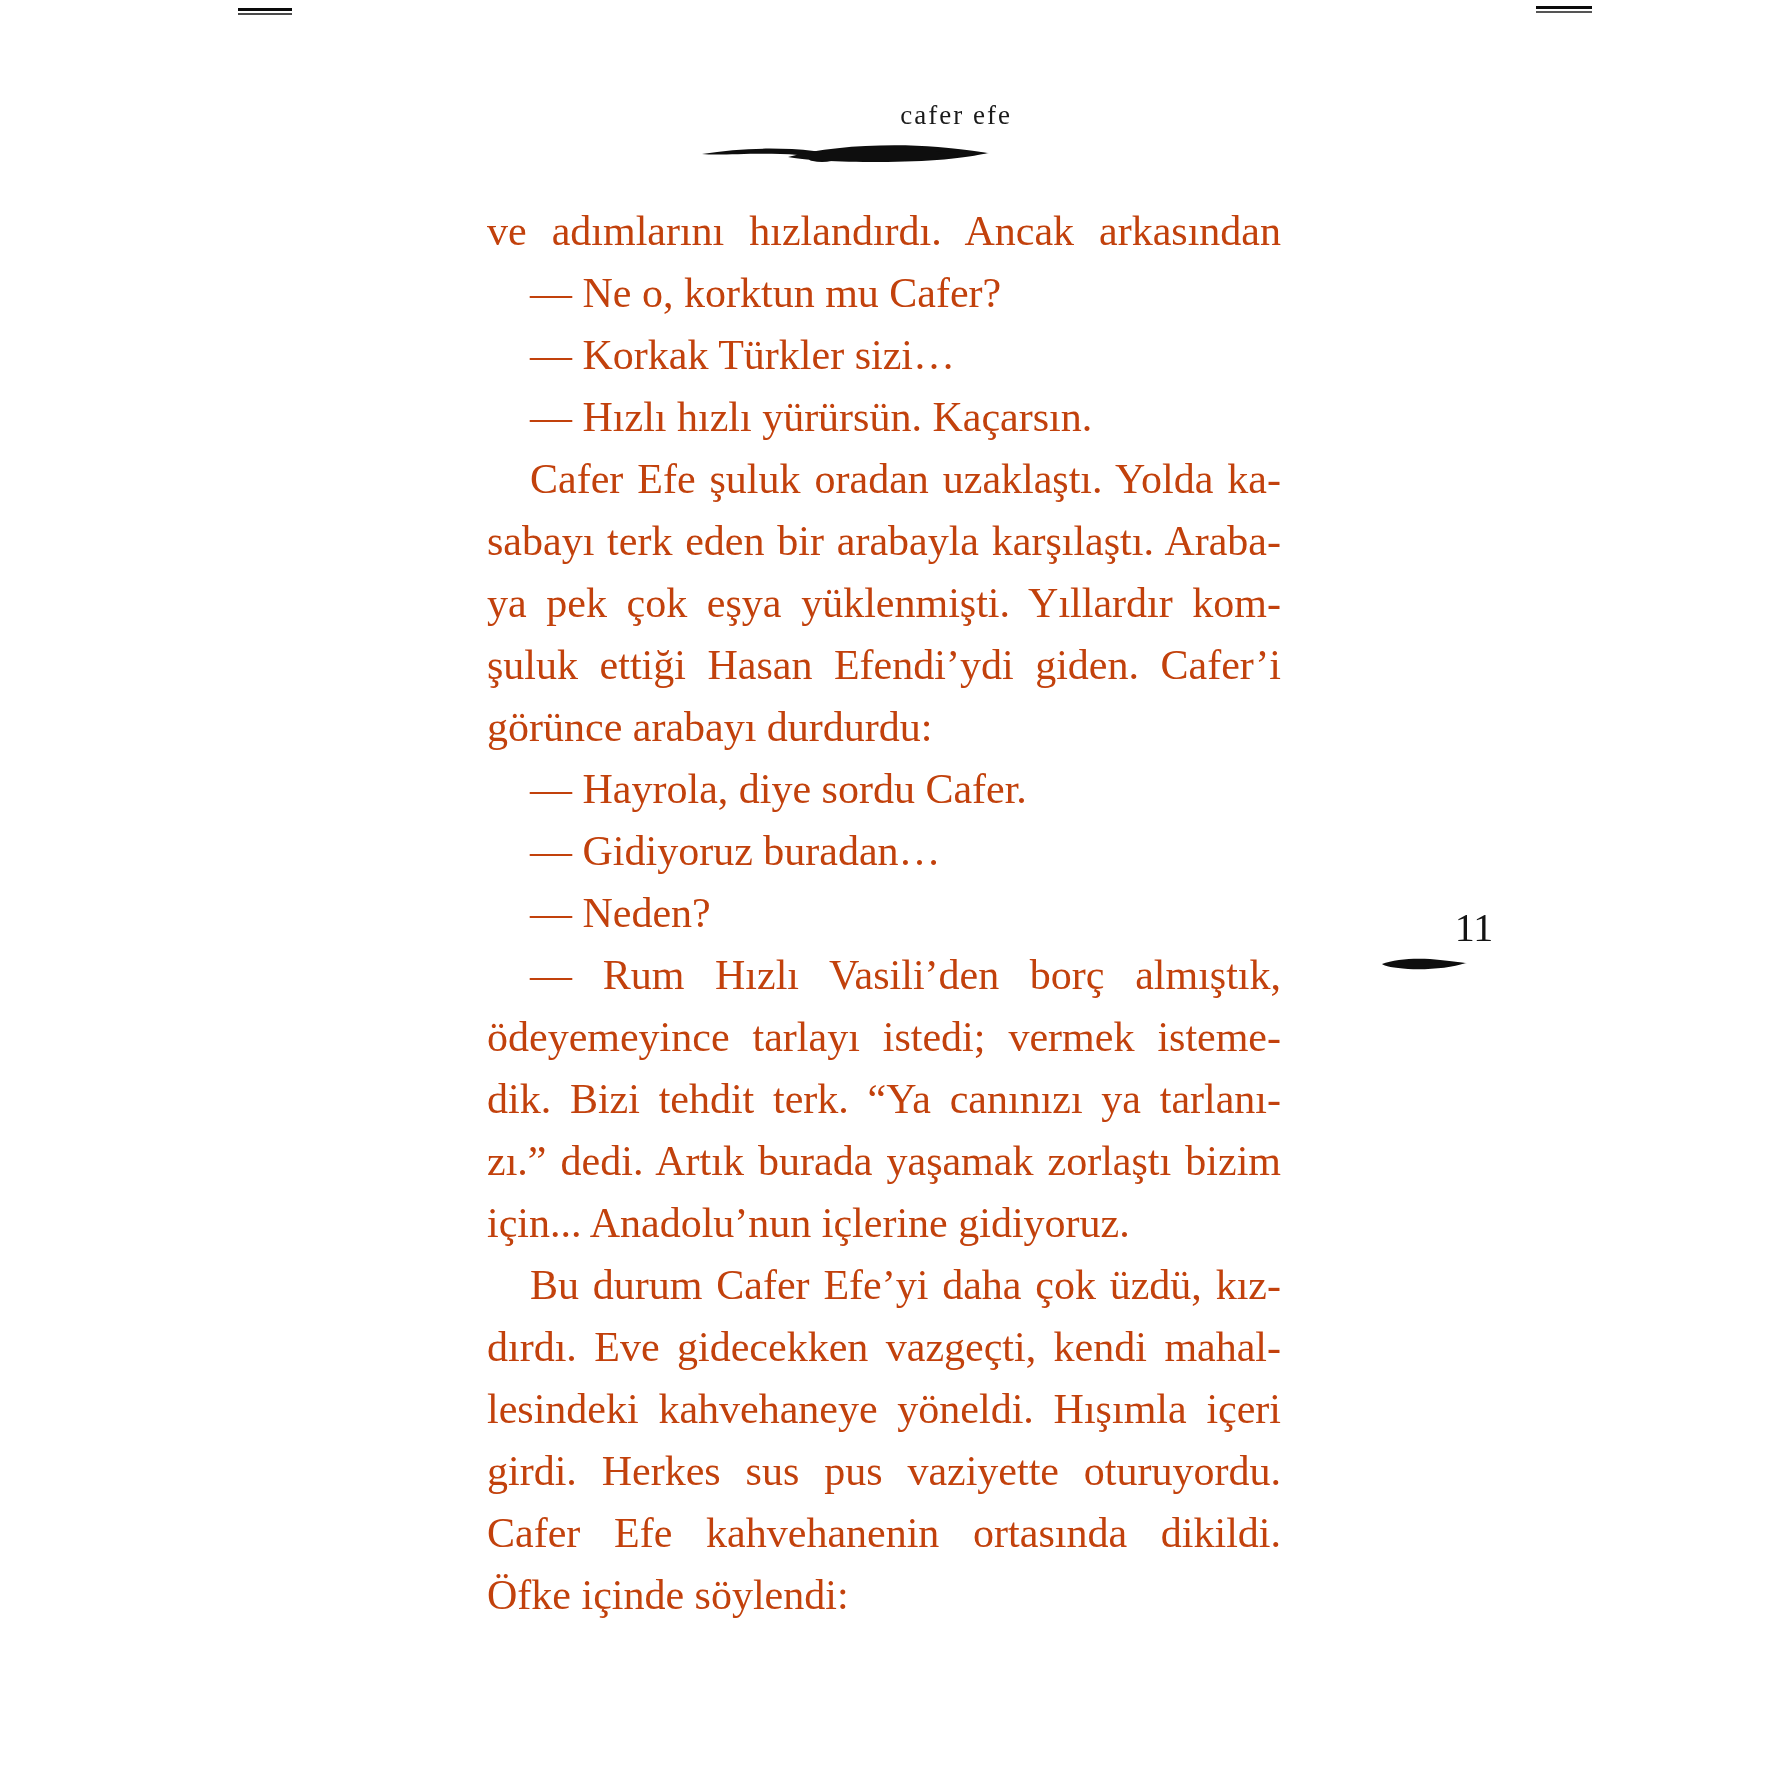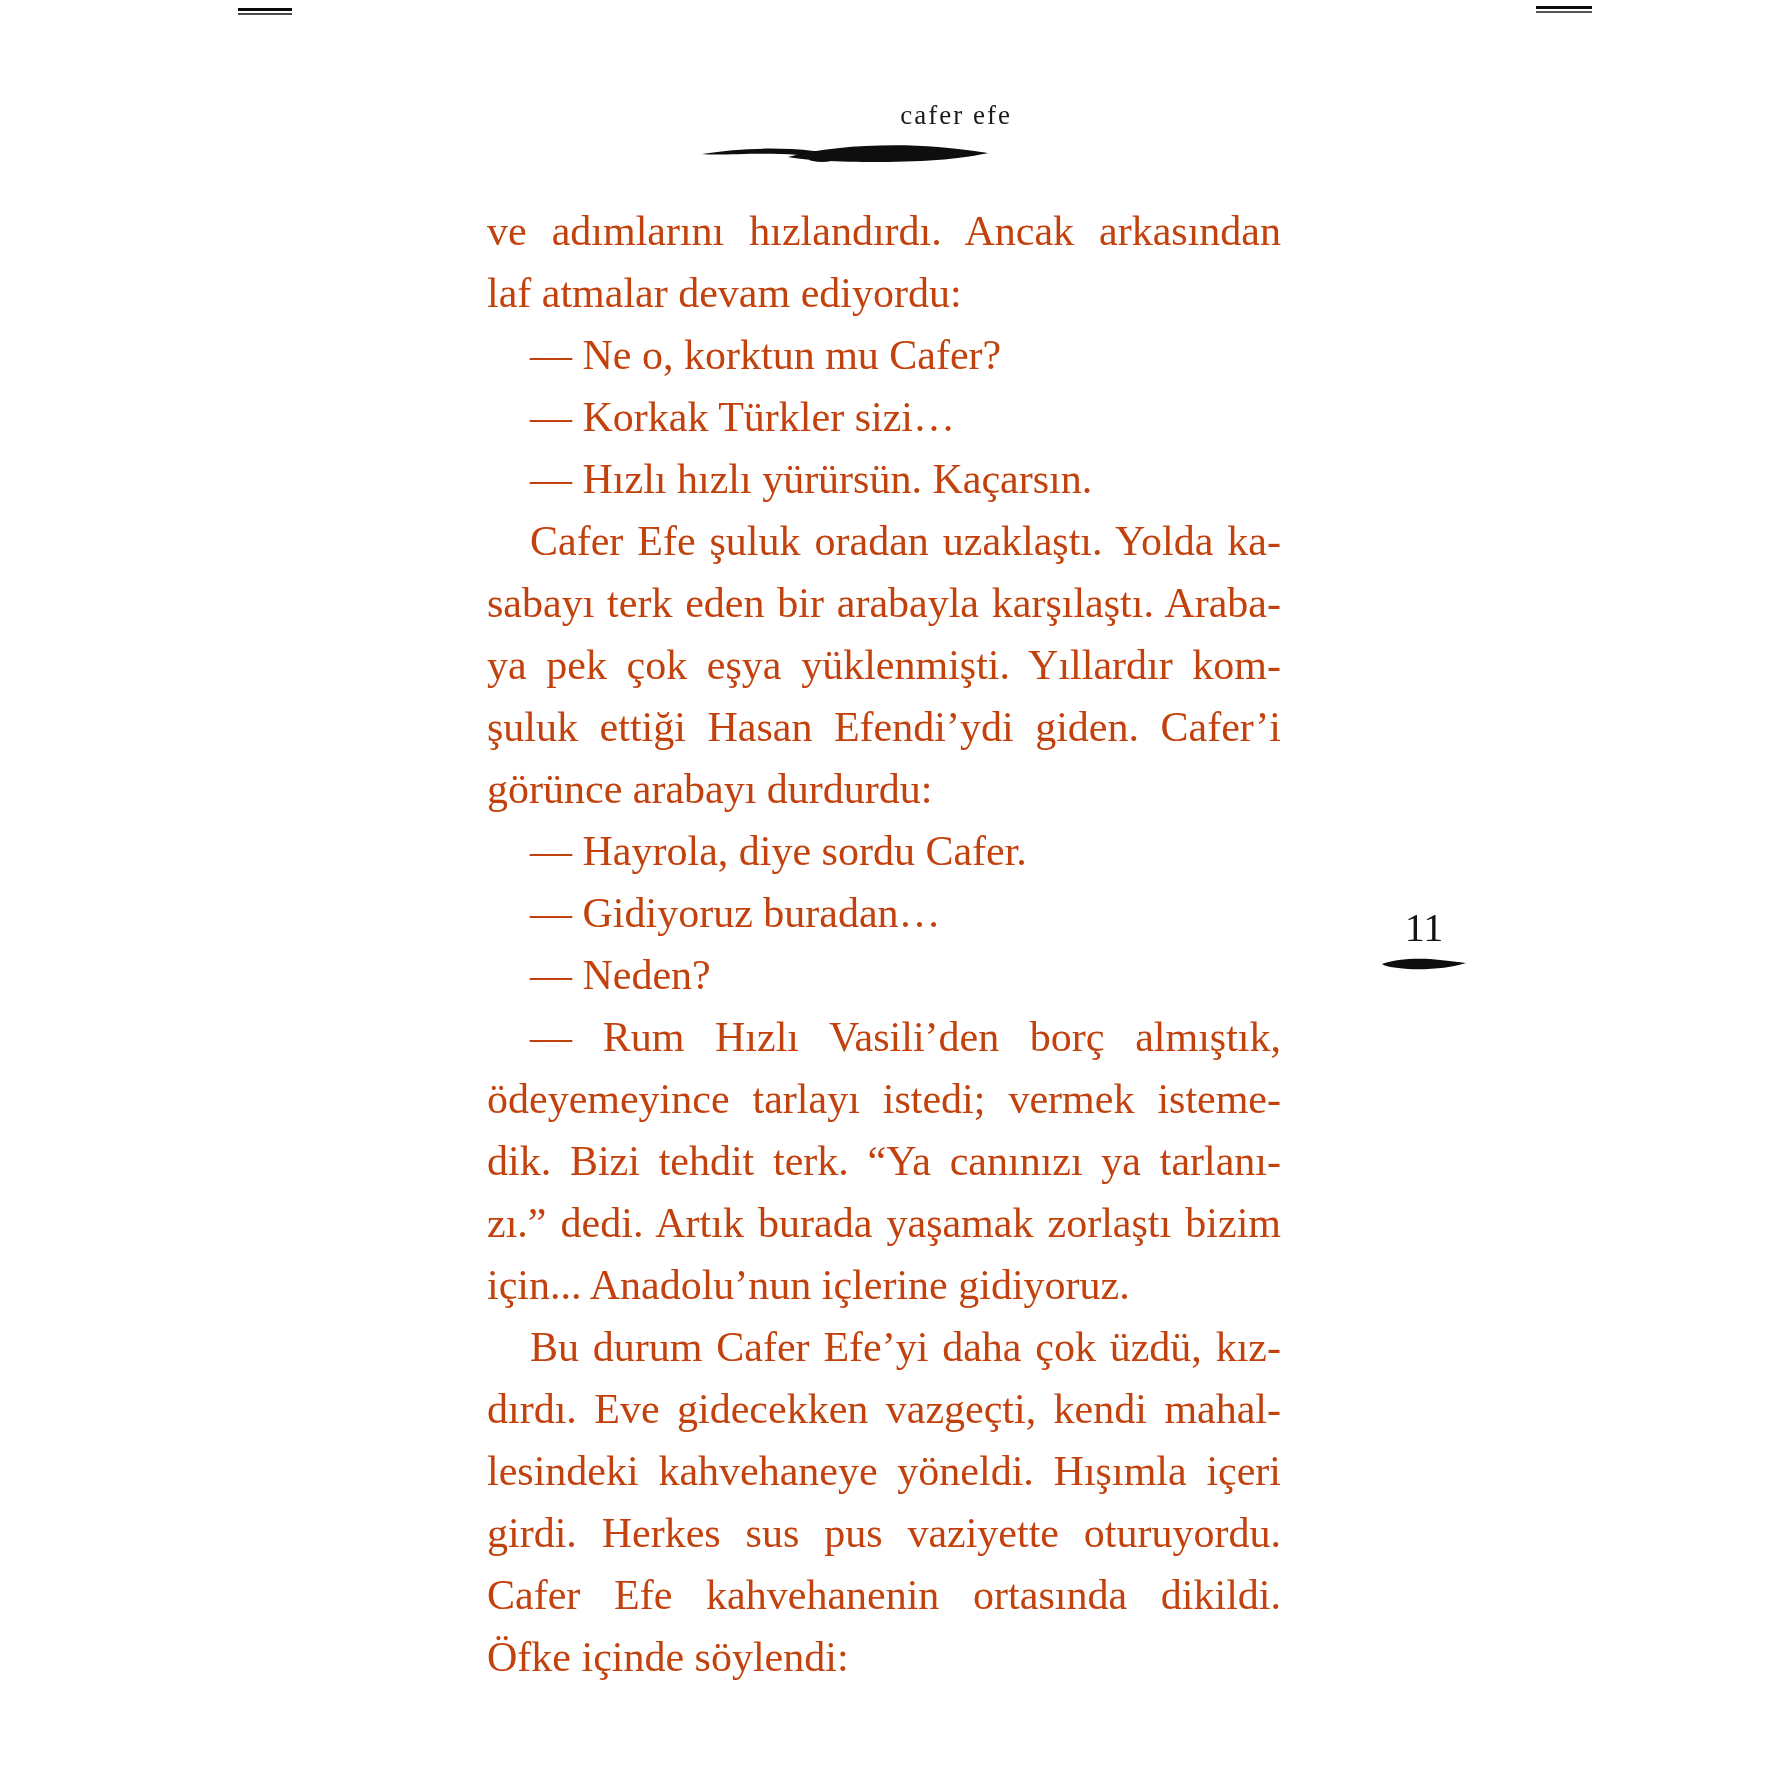--- a/index.html
+++ b/index.html
@@ -23,21 +23,21 @@
   .text-block{
     position:absolute;top:200px;left:487px;width:794px;
   }
   .line{
     height:62px;line-height:62px;font-size:42px;
     text-align:left;white-space:nowrap;color:#c2410c;
   }
   .line.justify{text-align:justify;text-align-last:justify;white-space:normal;}
   .line.indent{padding-left:43px;}
   .page-number{
-    position:absolute;top:905px;left:1378px;width:92px;
+    position:absolute;top:905px;left:1428px;width:92px;
     text-align:center;font-size:40px;line-height:46px;color:#141414;
   }
   .page-swoosh{position:absolute;top:955px;left:1380px;width:88px;height:18px;}
 </style>
 </head>
 <body>
 
 <div class="corner-mark left"></div>
 <div class="corner-mark right"></div>
 
@@ -45,21 +45,20 @@
 
 <svg class="header-swoosh" viewBox="0 0 290 26" preserveAspectRatio="none">
   <path d="M2 15 C 38 9, 78 8, 114 12 C 130 13.5, 146 16, 158 18 C 148 20, 128 18, 98 16 C 58 13, 20 17, 2 15 Z" fill="#0e0e0e"></path>
   <ellipse cx="122" cy="20" rx="13" ry="3" fill="#0e0e0e"></ellipse>
   <path d="M88 18 C 128 7, 188 4, 238 8 C 260 10, 276 12, 287 14 C 268 19, 228 23, 178 23 C 138 23, 102 21, 88 18 Z" fill="#0e0e0e"></path>
   <path d="M236 12 L289 14 L246 19 Z" fill="#0e0e0e"></path>
 </svg>
 
 <div class="text-block">
     <div class="line justify">ve adımlarını hızlandırdı. Ancak arkasından</div>
-    <div class="line">laf atmalar devam ediyordu:</div>
     <div class="line indent">— Ne o, korktun mu Cafer?</div>
     <div class="line indent">— Korkak Türkler sizi…</div>
     <div class="line indent">— Hızlı hızlı yürürsün. Kaçarsın.</div>
     <div class="line indent justify">Cafer Efe şuluk oradan uzaklaştı. Yolda ka-</div>
     <div class="line justify">sabayı terk eden bir arabayla karşılaştı. Araba-</div>
     <div class="line justify">ya pek çok eşya yüklenmişti. Yıllardır kom-</div>
     <div class="line justify">şuluk ettiği Hasan Efendi’ydi giden. Cafer’i</div>
     <div class="line">görünce arabayı durdurdu:</div>
     <div class="line indent">— Hayrola, diye sordu Cafer.</div>
     <div class="line indent">— Gidiyoruz buradan…</div>

